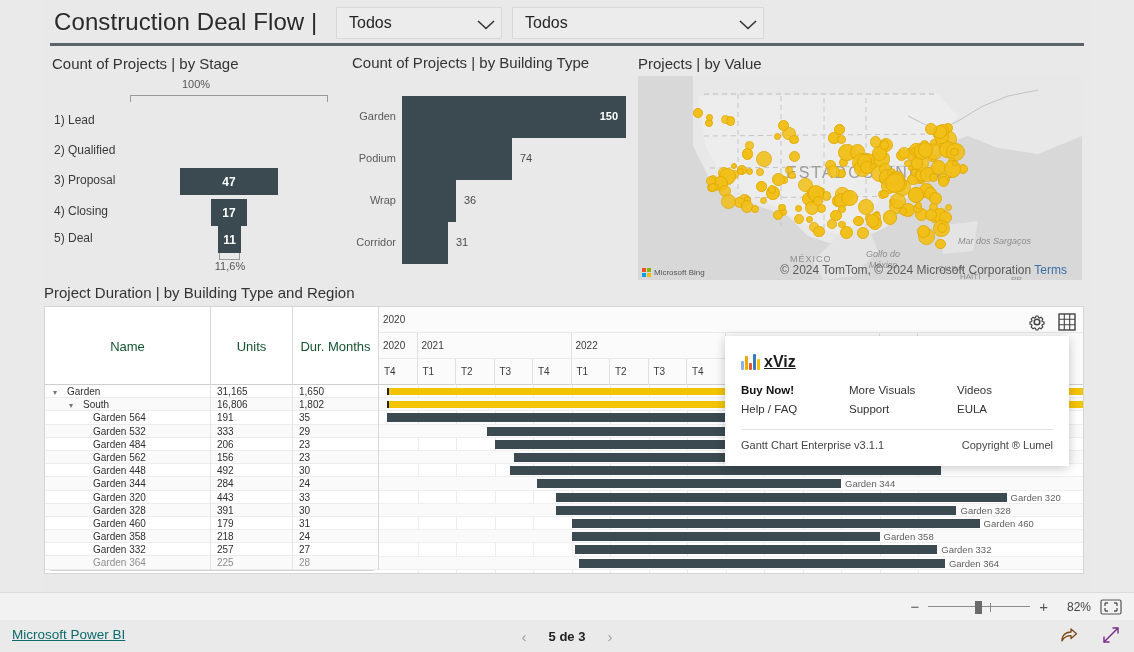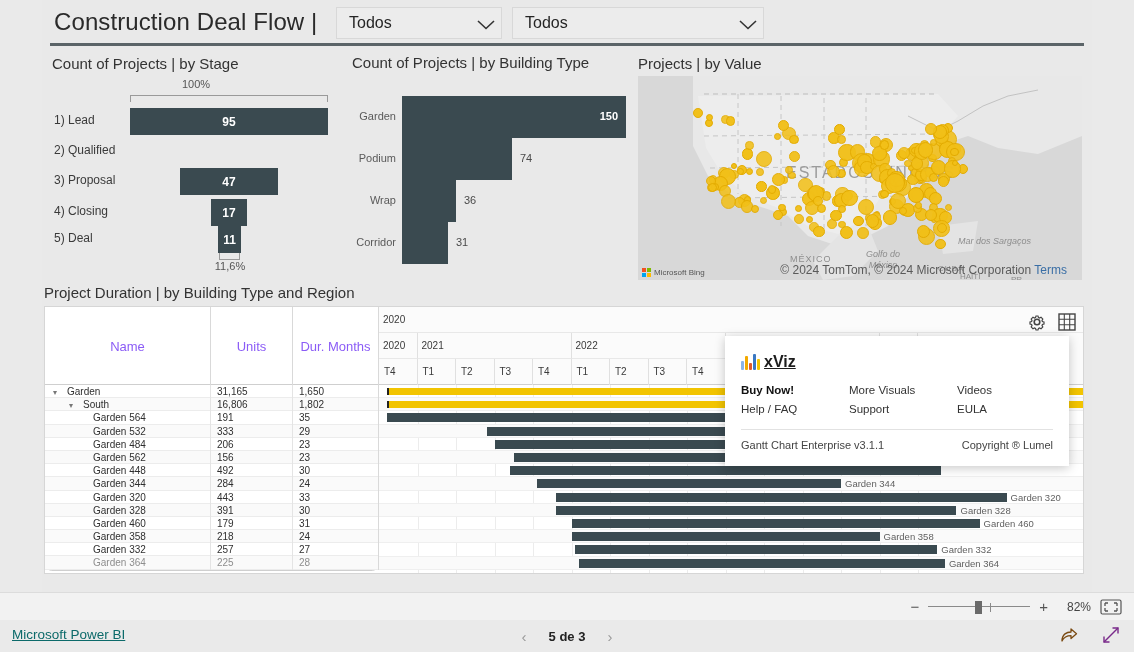--- a/index.html
+++ b/index.html
@@ -112,21 +112,21 @@
     position: absolute; left: 2px; top: 24px; width: 1040px; height: 268px;
     background: #fff; border: 1px solid #d6d6d6; overflow: hidden;
   }
   #gantt-icons { position: absolute; right: 6px; top: 5px; display: flex; gap: 10px; z-index: 6; }
   .gicon { width: 20px; height: 20px; cursor: pointer; }
 
   #tbl-head { position: absolute; left: 0; top: 0; width: 334px; height: 78px; background: #fff; border-bottom: 1px solid #cfcfcf; z-index: 3; }
   .th {
     position: absolute; top: 0; height: 78px;
     display: flex; align-items: center; justify-content: center;
-    font-size: 13px; color: #8b5cf6; border-right: 1px solid #d9d9d9;
+    font-size: 13px; color: #14532d; border-right: 1px solid #d9d9d9;
   }
   #th-name { left: 0; width: 166px; }
   #th-units { left: 166px; width: 82px; }
   #th-dur { left: 248px; width: 86px; }
 
   #tbl-rows { position: absolute; left: 0; top: 78px; width: 334px; z-index: 3; background:#fff; }
   .trow { position: relative; height: 13.2px; border-bottom: 1px solid #ececec; background: #fff; }
   .trow.alt { background: #fafafa; }
   .tc { position: absolute; top: 0; height: 13.2px; line-height: 13.2px; font-size: 10px; color: #2f2f2f; }
   .c-name { left: 0; width: 166px; border-right: 1px solid #e4e4e4; }
@@ -228,23 +228,20 @@
       <div id="header-rule"></div>
     </div>
 
     <div id="funnel">
       <div class="vtitle">Count of Projects | by Stage</div>
       <div class="funnel-pct-top">100%</div>
       <div class="funnel-rule-top"></div>
 
       <div class="frow" style="top:56px">
         <div class="flabel">1) Lead</div>
-        <div class="fbar" style="left:78px;width:198px">
-          <span>95</span>
-        </div>
       </div>
       <div class="frow" style="top:86px">
         <div class="flabel">2) Qualified</div>
       </div>
       <div class="frow" style="top:116px">
         <div class="flabel">3) Proposal</div>
         <div class="fbar" style="left:128px;width:98px">
           <span>47</span>
         </div>
       </div>

